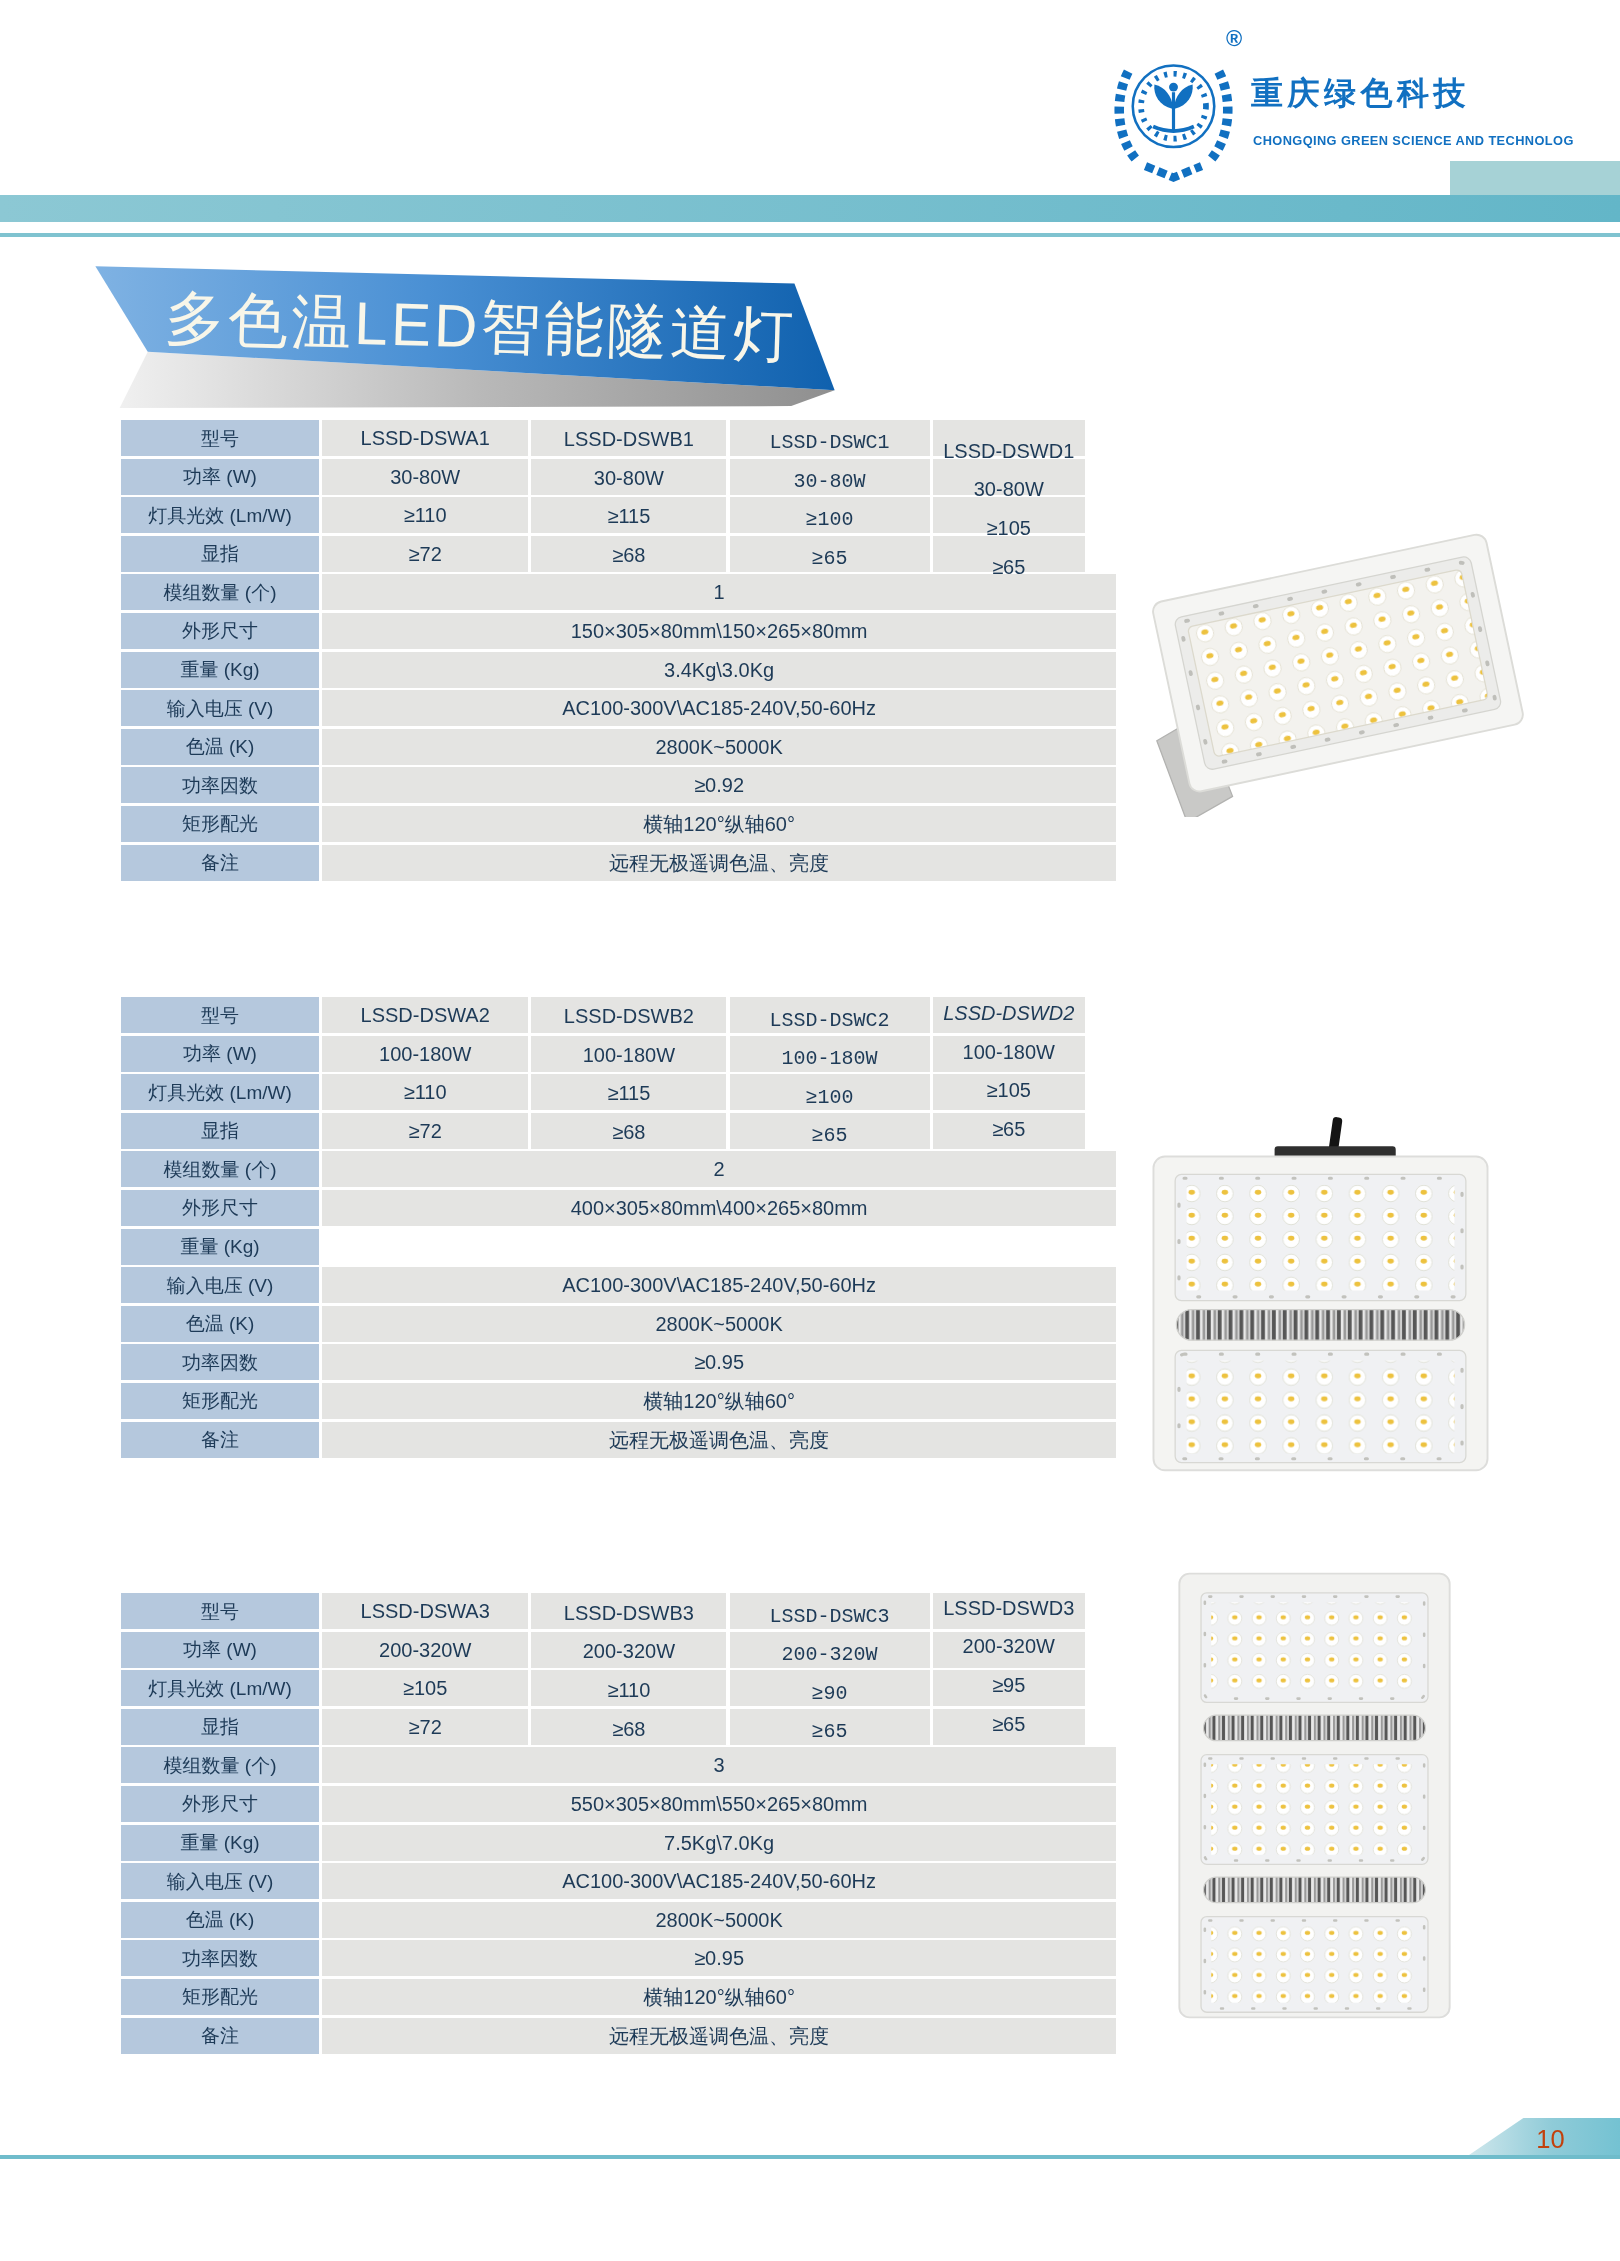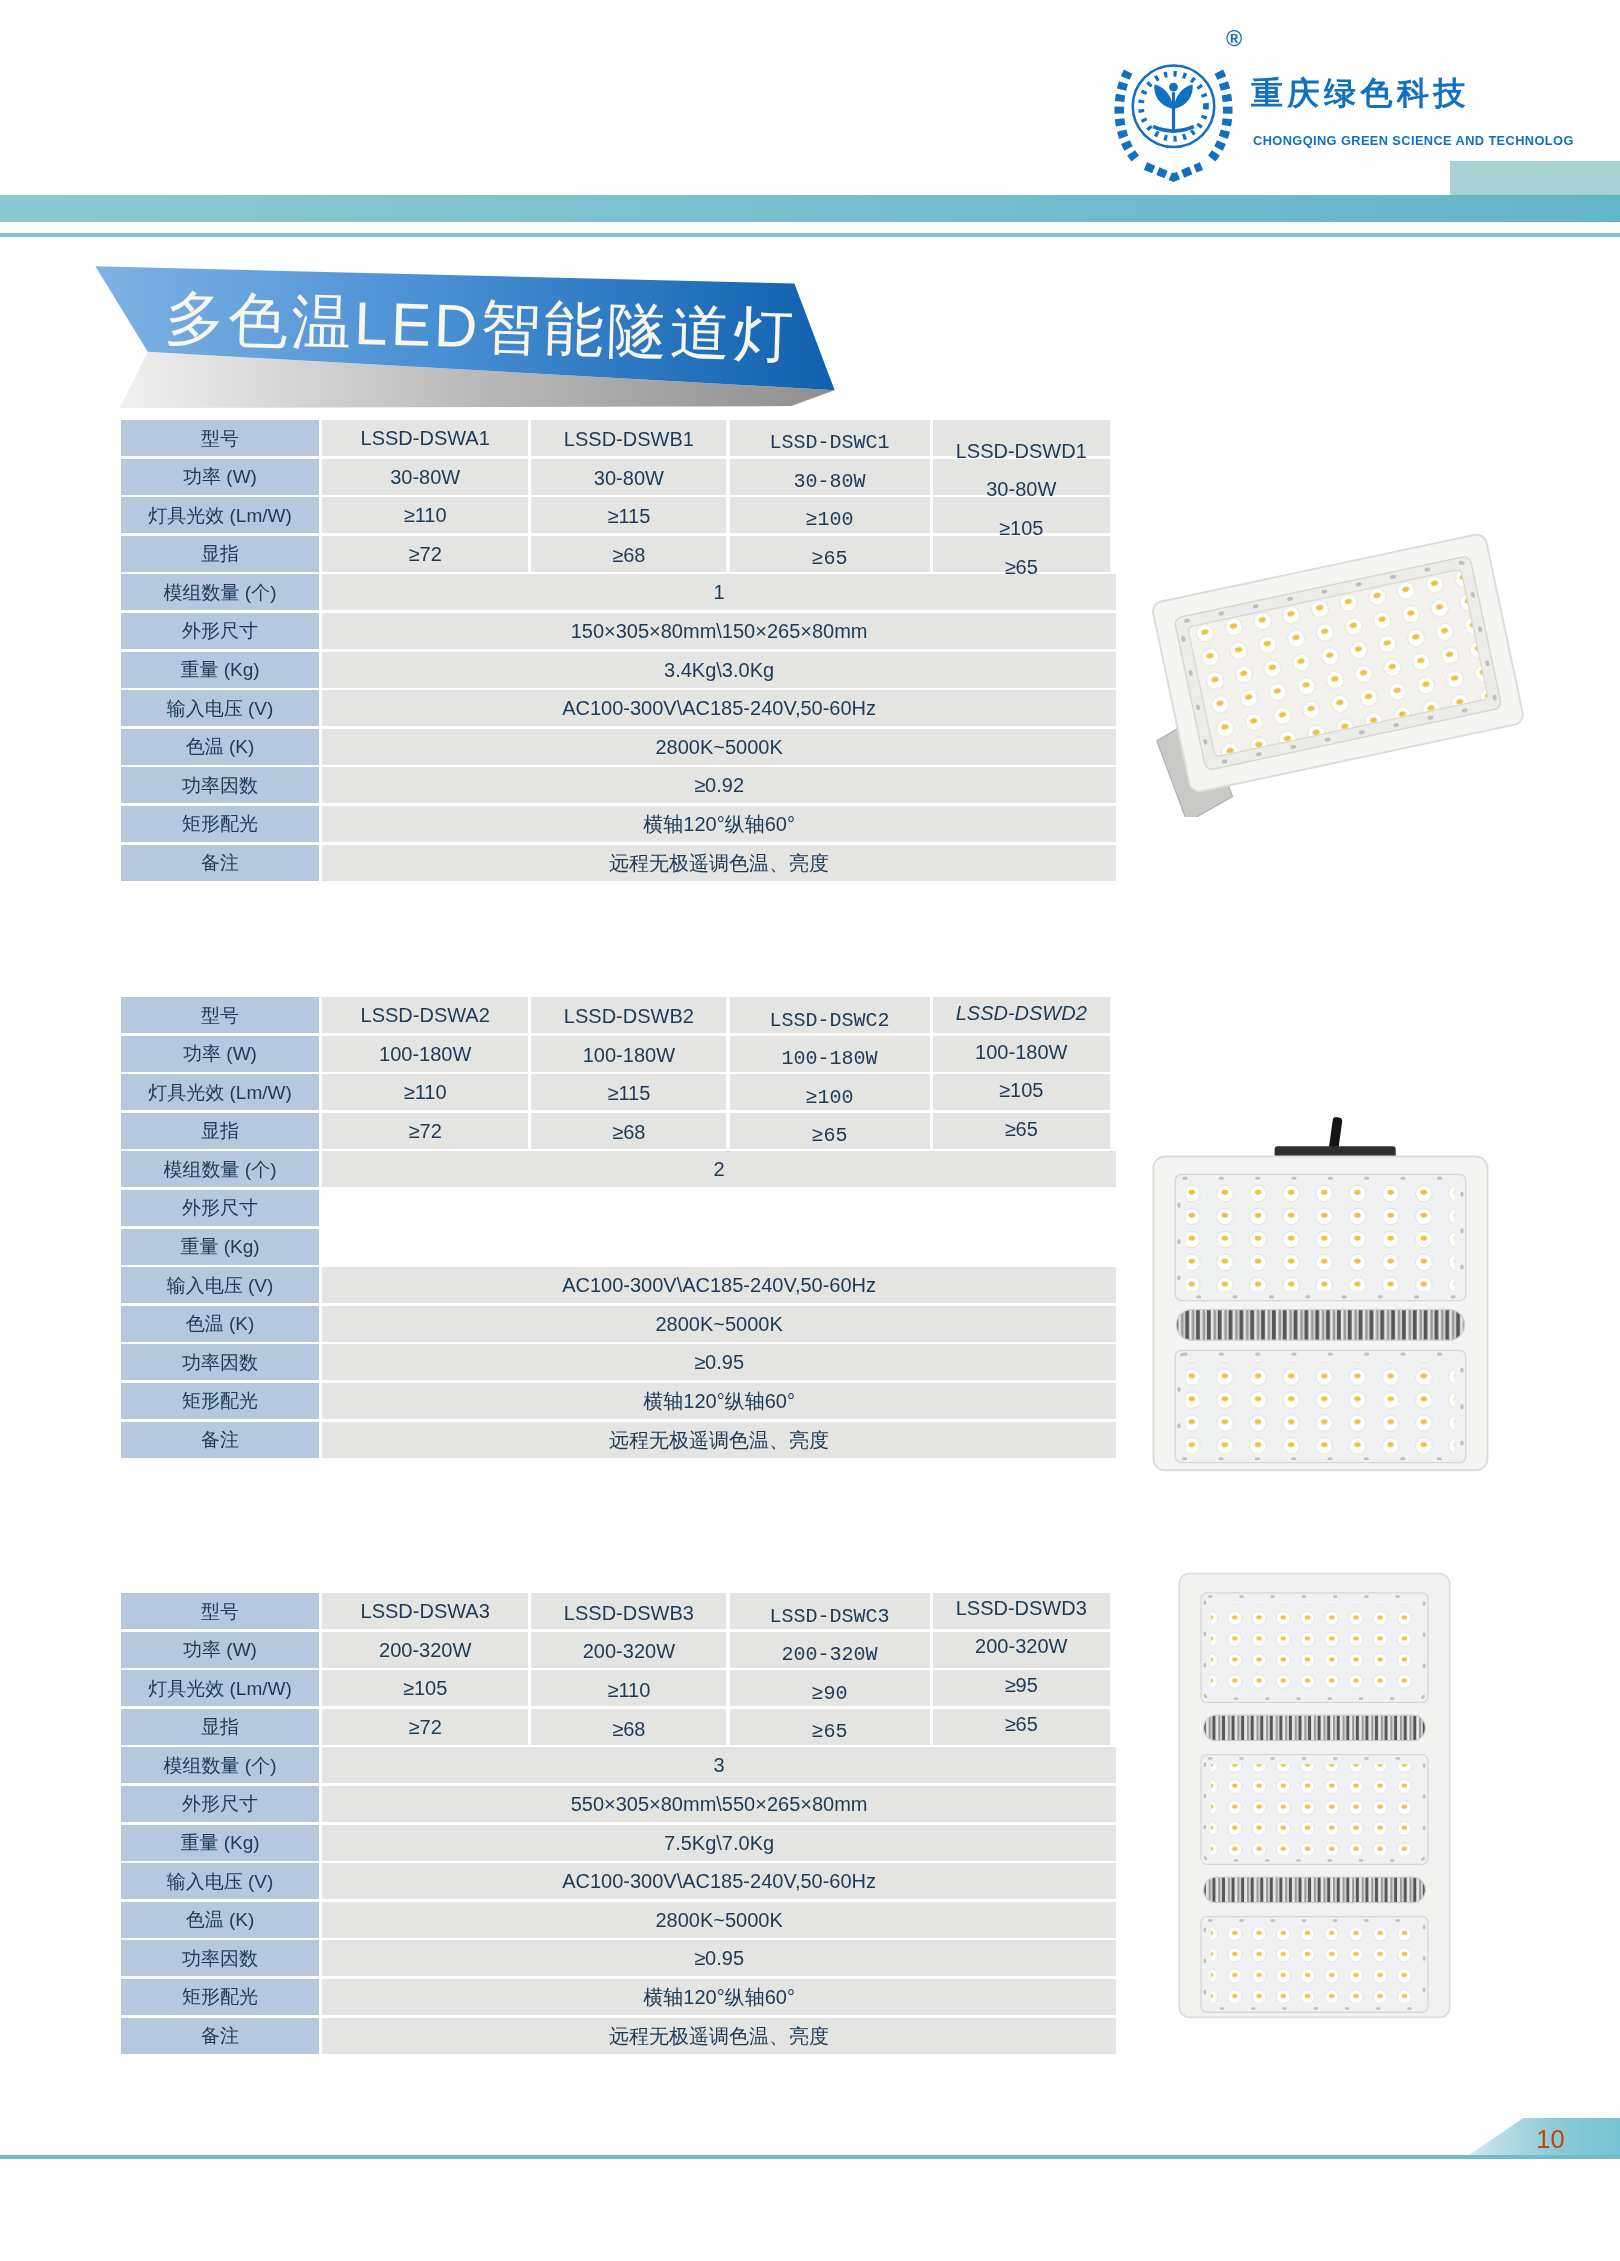--- a/index.html
+++ b/index.html
@@ -25,21 +25,21 @@
   .banner-svg{position:absolute;left:89px;top:258px;width:798px;height:166px;}
 
   
   .spec-table{position:absolute;left:121px;width:995px;}
   .t1{top:420px;} .t2{top:997px;} .t3{top:1593px;}
   .spec-row{display:flex;gap:3.2px;height:36px;margin-bottom:2.6px;}
   .cell{display:flex;align-items:center;justify-content:center;
         font-size:20px;color:#1d3a57;line-height:1;}
   .label-cell{width:198px;background:#b5c8dd;font-size:19px;white-space:nowrap;}
   .value-cell{background:#e4e4e2;}
-  .col0{width:206px;} .col1{width:195px;} .col2{width:200px;font-family:Liberation Mono, monospace;} .col3{width:177px;}
+  .col0{width:206px;} .col1{width:195px;} .col2{width:200px;font-family:Liberation Mono, monospace;} .col3{width:152px;}
   .merged{flex:1;}
 
   
   .product{position:absolute;}
   .p1{left:1110px;top:498px;width:447px;height:319px;}
   .p2{left:1142px;top:1113px;width:357px;height:367px;}
   .p3{left:1174px;top:1566px;width:281px;height:459px;}
 
   
   .footer-line{position:absolute;left:0;top:2155px;width:1621px;height:3.8px;background:#6fbccb;}
@@ -251,20 +251,21 @@
         <div class="cell value-cell col3">
           <span style="position: relative; top: -1.9px;">≥65</span>
         </div>
       </div>
       <div class="spec-row">
         <div class="cell label-cell">模组数量 (个)</div>
         <div class="cell value-cell merged">2</div>
       </div>
       <div class="spec-row">
         <div class="cell label-cell">外形尺寸</div>
+        <div class="cell value-cell merged">400×305×80mm\400×265×80mm</div>
       </div>
       <div class="spec-row">
         <div class="cell label-cell">重量 (Kg)</div>
       </div>
       <div class="spec-row">
         <div class="cell label-cell">输入电压 (V)</div>
         <div class="cell value-cell merged">AC100-300V\AC185-240V,50-60Hz</div>
       </div>
       <div class="spec-row">
         <div class="cell label-cell">色温 (K)</div>

